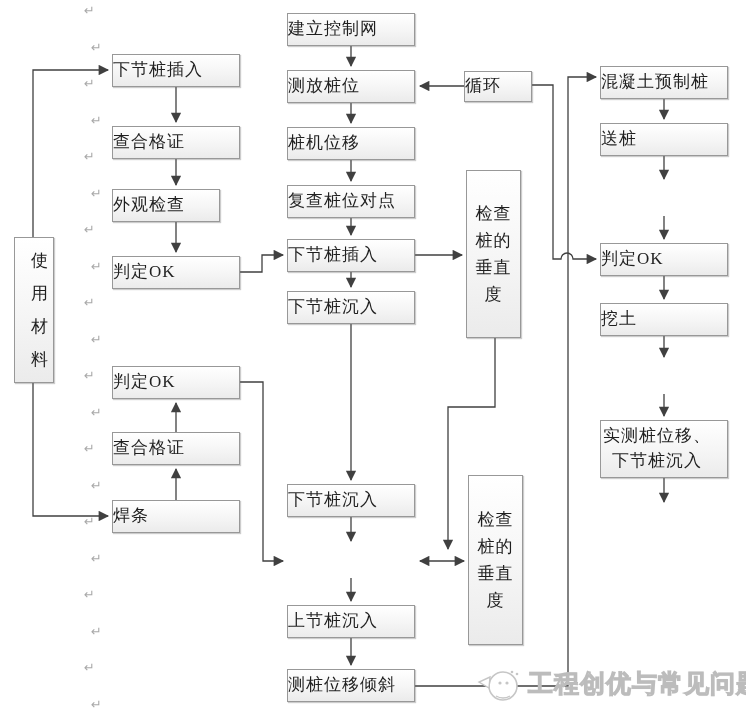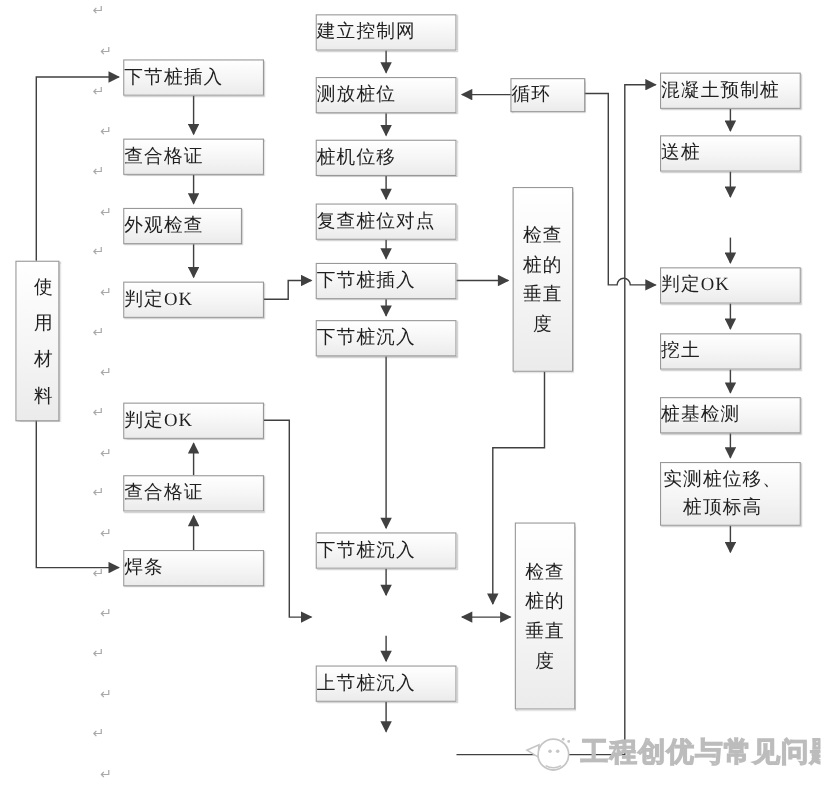--- a/index.html
+++ b/index.html
@@ -148,20 +148,23 @@
     </div>
   <div class="node" style="left:287px;top:291px;width:128px;height:33px">
       <span>下节桩沉入</span>
     </div>
   <div class="node" style="left:287px;top:484px;width:128px;height:33px">
       <span>下节桩沉入</span>
     </div>
   <div class="node" style="left:287px;top:605px;width:128px;height:33px">
       <span>上节桩沉入</span>
     </div>
+  <div class="node" style="left:287px;top:669px;width:128px;height:33px">
+      <span>测桩位移倾斜</span>
+    </div>
 
   <div class="node" style="left:464px;top:71px;width:68px;height:31px">
       <span>循环</span>
     </div>
   <div class="node tall" style="left:466px;top:170px;width:55px;height:168px">
       <span>检查桩的垂直度</span>
     </div>
   <div class="node tall" style="left:468px;top:475px;width:55px;height:170px">
       <span>检查桩的垂直度</span>
     </div>
@@ -171,25 +174,22 @@
     </div>
   <div class="node" style="left:600px;top:123px;width:128px;height:33px">
       <span>送桩</span>
     </div>
   <div class="node" style="left:600px;top:243px;width:128px;height:33px">
       <span>判定OK</span>
     </div>
   <div class="node" style="left:600px;top:303px;width:128px;height:33px">
       <span>挖土</span>
     </div>
-  <div class="node" style="left:600px;top:361px;width:128px;height:33px">
-      <span>桩基检测</span>
-    </div>
   <div class="node two-line" style="left:600px;top:420px;width:128px;height:58px">
-      <span class="inner">实测桩位移、桩顶标高</span>
+      <span class="inner">实测桩位移、下节桩沉入</span>
     </div>
 
   <div class="watermark">
     <svg class="watermark-logo" width="50" height="46" viewBox="0 0 50 46">
       <circle cx="27" cy="26" r="14" fill="#ffffff" stroke="#c6c6c6" stroke-width="1.6"></circle>
       <path d="M13 28 L3 22 L14 17 z" fill="#ffffff" stroke="#c6c6c6" stroke-width="1.4"></path>
       <circle cx="24" cy="23" r="1.6" fill="#c6c6c6"></circle>
       <circle cx="31" cy="23" r="1.6" fill="#c6c6c6"></circle>
       <circle cx="36" cy="12" r="1.3" fill="#c6c6c6"></circle>
       <circle cx="41" cy="14" r="1.3" fill="#c6c6c6"></circle>

